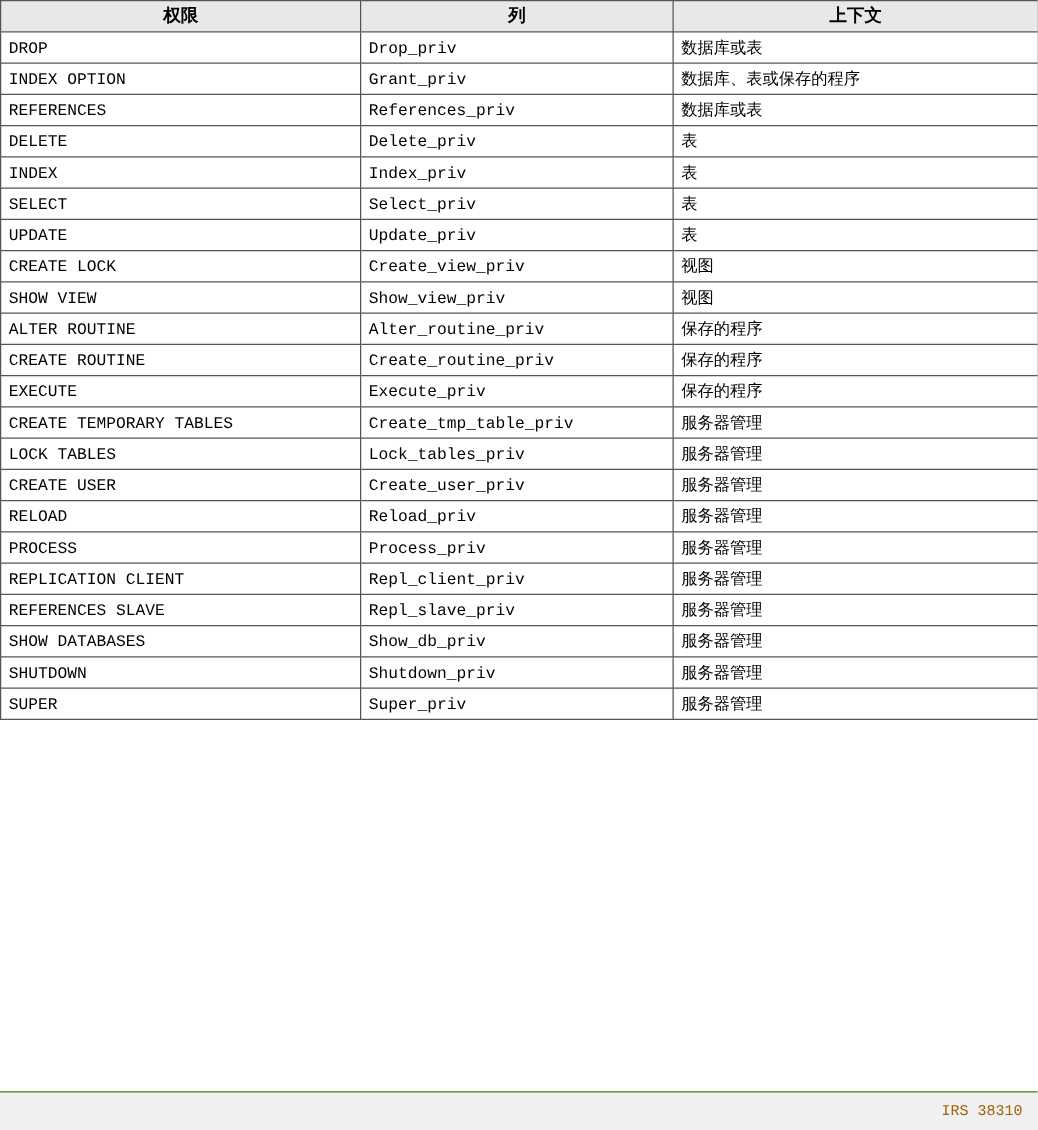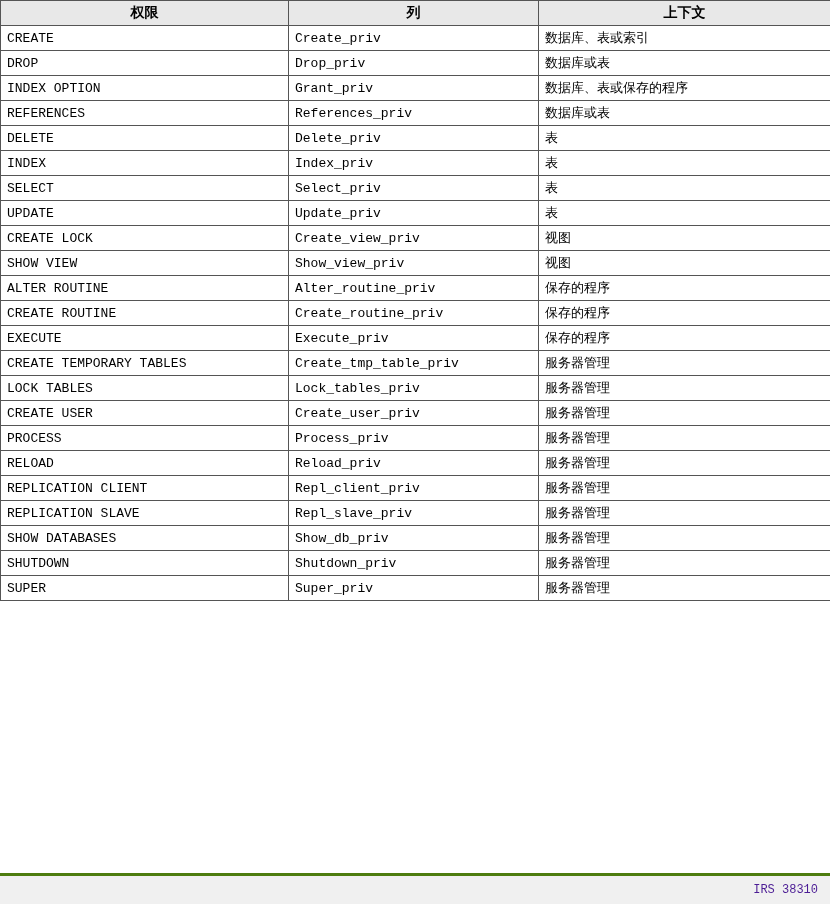--- a/index.html
+++ b/index.html
@@ -42,52 +42,47 @@
     col.col-priv { width: 288px; }
     col.col-col  { width: 250px; }
     col.col-ctx  { width: 292px; }
     .footer-bar {
       position: fixed;
       bottom: 0;
       left: 0;
       width: 830px;
       height: 31px;
       background: #f0f0f0;
-      border-top: 3px solid #4d7c0f;
+      border-top: 1px solid #4d7c0f;
       display: flex;
       align-items: center;
       justify-content: flex-end;
       padding-right: 12px;
       font-size: 12px;
-      color: #4c1d95;
+      color: #a16207;
     }
   </style>
 </head>
 <body>
 
 <div class="page-container">
   <table>
     <colgroup>
       <col class="col-priv">
       <col class="col-col">
       <col class="col-ctx">
     </colgroup>
     <thead>
       <tr>
         <th>权限</th>
         <th>列</th>
         <th>上下文</th>
       </tr>
     </thead>
     <tbody id="table-body">
-    <tr>
-          <td>CREATE</td>
-          <td>Create_priv</td>
-          <td>数据库、表或索引</td>
-        </tr>
         <tr>
           <td>DROP</td>
           <td>Drop_priv</td>
           <td>数据库或表</td>
         </tr>
         <tr>
           <td>INDEX OPTION</td>
           <td>Grant_priv</td>
           <td>数据库、表或保存的程序</td>
         </tr>
@@ -150,36 +145,36 @@
           <td>LOCK TABLES</td>
           <td>Lock_tables_priv</td>
           <td>服务器管理</td>
         </tr>
         <tr>
           <td>CREATE USER</td>
           <td>Create_user_priv</td>
           <td>服务器管理</td>
         </tr>
         <tr>
-          <td>PROCESS</td>
-          <td>Process_priv</td>
+          <td>RELOAD</td>
+          <td>Reload_priv</td>
           <td>服务器管理</td>
         </tr>
         <tr>
-          <td>RELOAD</td>
-          <td>Reload_priv</td>
+          <td>PROCESS</td>
+          <td>Process_priv</td>
           <td>服务器管理</td>
         </tr>
         <tr>
           <td>REPLICATION CLIENT</td>
           <td>Repl_client_priv</td>
           <td>服务器管理</td>
         </tr>
         <tr>
-          <td>REPLICATION SLAVE</td>
+          <td>REFERENCES SLAVE</td>
           <td>Repl_slave_priv</td>
           <td>服务器管理</td>
         </tr>
         <tr>
           <td>SHOW DATABASES</td>
           <td>Show_db_priv</td>
           <td>服务器管理</td>
         </tr>
         <tr>
           <td>SHUTDOWN</td>

